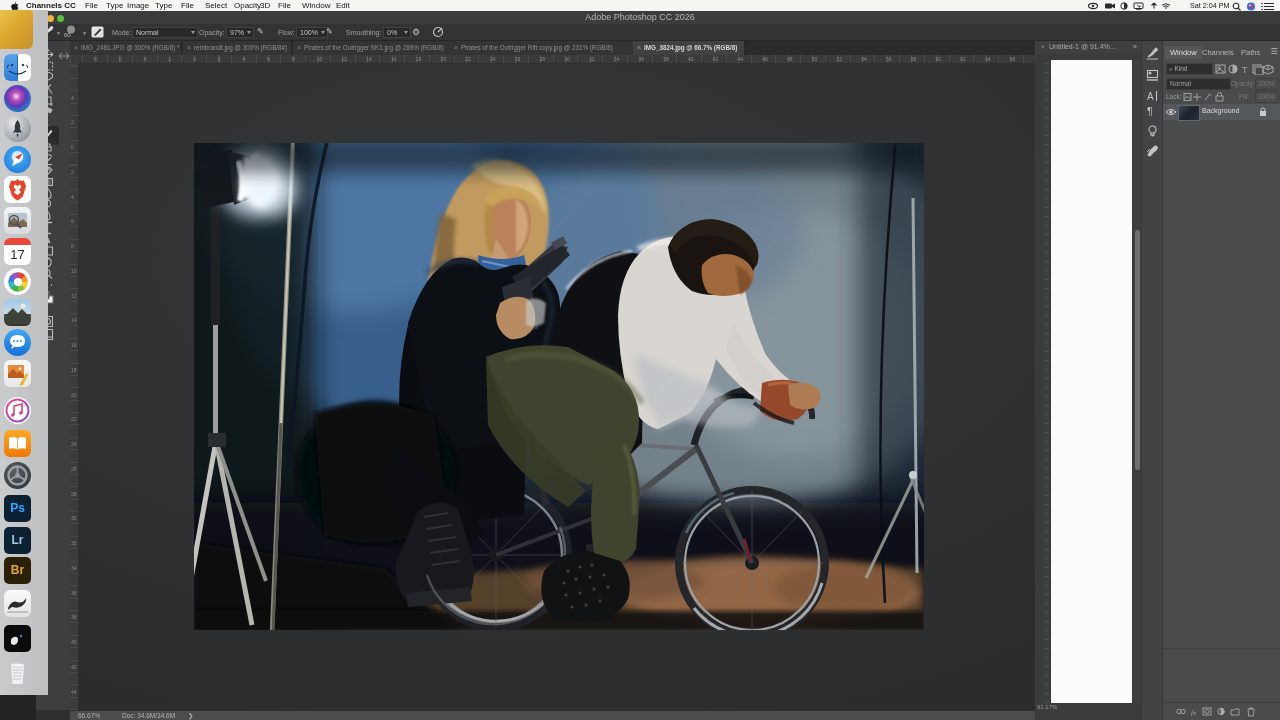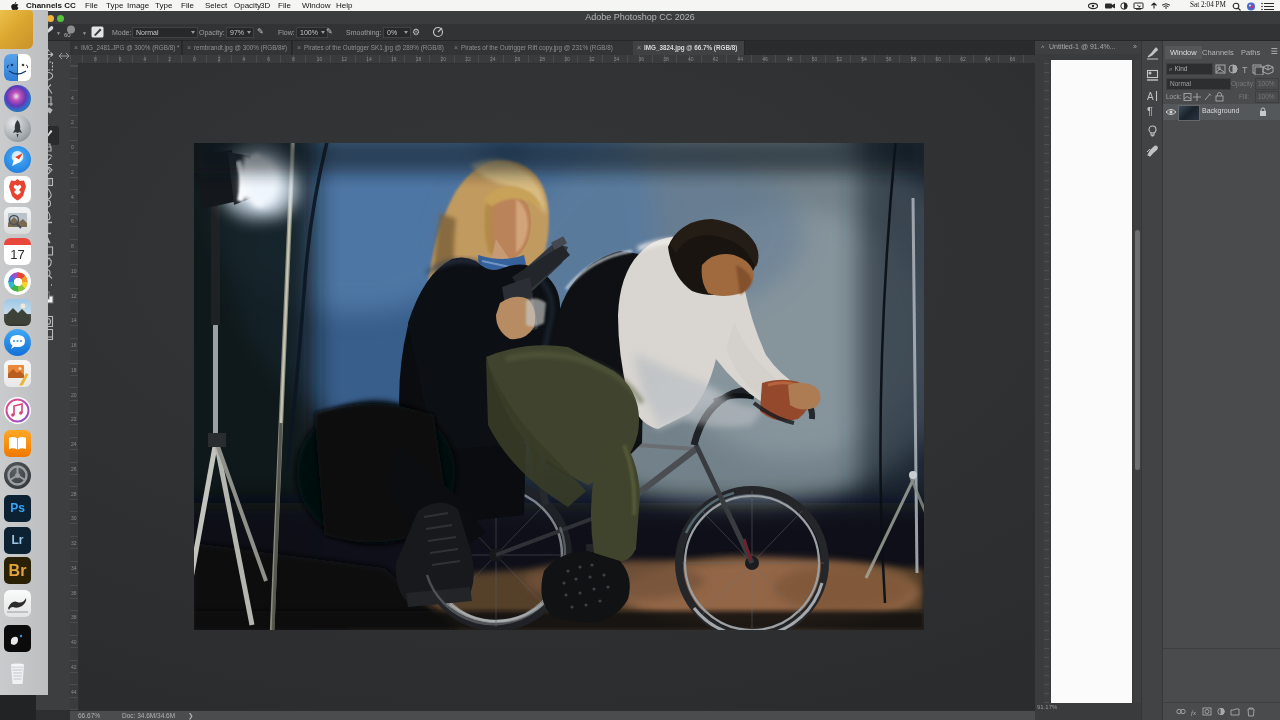--- a/index.html
+++ b/index.html
@@ -70,37 +70,37 @@
   <span class="mi" style="left:85px;">File</span>
   <span class="mi" style="left:106px;">Type</span>
   <span class="mi" style="left:127px;">Image</span>
   <span class="mi" style="left:155px;">Type</span>
   <span class="mi" style="left:181px;">File</span>
   <span class="mi" style="left:205px;">Select</span>
   <span class="mi" style="left:234px;">Opacity</span>
   <span class="mi" style="left:260px;">3D</span>
   <span class="mi" style="left:278px;">File</span>
   <span class="mi" style="left:302px;">Window</span>
-  <span class="mi" style="left:336px;">Help</span>
+  <span class="mi" style="left:336px;">Edit</span>
   <svg class="mi" style="left:1088px;top:2px;" width="146" height="8" viewBox="0 0 146 8">
     <g fill="#2a2a2a" stroke="#2a2a2a">
       <ellipse cx="5" cy="4" rx="4.5" ry="2.6" fill="none" stroke-width="1.1"></ellipse>
         <circle cx="5" cy="4" r="1.2" stroke="none"></circle>
       <rect x="17" y="1.5" width="7" height="5" rx="1" stroke="none"></rect>
         <path d="M24,3 L27,1.5 V6.5 L24,5 Z" stroke="none"></path>
       <circle cx="36" cy="4" r="3.2" fill="none" stroke-width="1"></circle>
         <path d="M36,0.8 A3.2,3.2 0 0,1 36,7.2 Z" stroke="none"></path>
       <rect x="46" y="1" width="9" height="5.5" rx="0.5" fill="none" stroke-width="1"></rect>
         <path d="M48,7.8 H53" stroke-width="1"></path>
         <path d="M49,3 L52,5 M52,5 L50.5,5 M52,5 L52,3.5" stroke-width="0.8" fill="none"></path>
       <path d="M66,6.5 V1 M66,1 L63.5,3.5 M66,1 L68.5,3.5" fill="none" stroke-width="1.1"></path>
       <path d="M74,3.2 Q78,0.2 82,3.2 M75.5,4.7 Q78,2.8 80.5,4.7 M77,6.2 Q78,5.4 79,6.2" fill="none" stroke-width="1"></path>
     </g>
   </svg>
-  <span class="mi" style="left:1190px;font-size:7.2px;font-family:Liberation Serif, serif;">Sat 2:04 PM</span>
+  <span class="mi" style="left:1190px;font-size:7.2px;">Sat 2:04 PM</span>
   <svg class="mi" style="left:1232px;top:1.5px;" width="44" height="9" viewBox="0 0 44 9">
     <circle cx="4" cy="4" r="2.8" fill="none" stroke="#2a2a2a" stroke-width="1.1"></circle>
       <path d="M6,6 L8.5,8.5" stroke="#2a2a2a" stroke-width="1.1"></path>
     <circle cx="19" cy="4.5" r="4" fill="#3a6fd8"></circle>
       <circle cx="19" cy="4.5" r="2.2" fill="#b03a8e"></circle>
       <circle cx="18" cy="3.5" r="1" fill="#e8e8e8"></circle>
     <path d="M32,1.5 H42 M32,4.5 H42 M32,7.5 H42" stroke="#2a2a2a" stroke-width="1.2"></path>
       <circle cx="30" cy="1.5" r="0.8" fill="#2a2a2a"></circle>
       <circle cx="30" cy="4.5" r="0.8" fill="#2a2a2a"></circle>
       <circle cx="30" cy="7.5" r="0.8" fill="#2a2a2a"></circle>
@@ -751,21 +751,21 @@
         <circle cx="13.5" cy="13.5" r="9" fill="none" stroke="#9aa0a6" stroke-width="2.4"></circle>
         <circle cx="13.5" cy="13.5" r="2.5" fill="#9aa0a6"></circle>
         <path d="M13.5,11 V5 M11.5,14.5 L6,18 M15.5,14.5 L21,18" stroke="#9aa0a6" stroke-width="2"></path>
       </svg>
   </div>
 
   <div class="dicon" style="top:485px;background:#0c2233;border-radius:5px;color:#31a8ff;font-size:12px;font-weight:bold;text-align:center;line-height:27px;">Ps</div>
 
   <div class="dicon" style="top:517px;background:#0c2233;border-radius:5px;color:#9bc5e8;font-size:12px;font-weight:bold;text-align:center;line-height:27px;">Lr</div>
 
-  <div class="dicon" style="top:547px;background:#2a2005;border-radius:5px;color:#e2a33b;font-size:16px;font-weight:bold;text-align:center;line-height:27px;">Br</div>
+  <div class="dicon" style="top:547px;background:#2a2005;border-radius:5px;color:#e2a33b;font-size:12px;font-weight:bold;text-align:center;line-height:27px;">Br</div>
 
   <div class="dicon" style="top:580px;background:linear-gradient(180deg,#fbfbfb,#e2e3e4);">
     <svg width="27" height="27" viewBox="0 0 27 27">
         <path d="M4,18 Q8,10 13,12 Q19,14 22,8 Q23,12 18,16 Q13,19 9,17 Q6,17 5,20 Z" fill="#2b2b2b"></path>
         <path d="M3,22 H24" stroke="#888" stroke-width="0.8"></path>
       </svg>
   </div>
 
   <div class="dicon" style="top:615px;background:#0b0b0c;border-radius:5px;">
     <svg width="27" height="27" viewBox="0 0 27 27">

